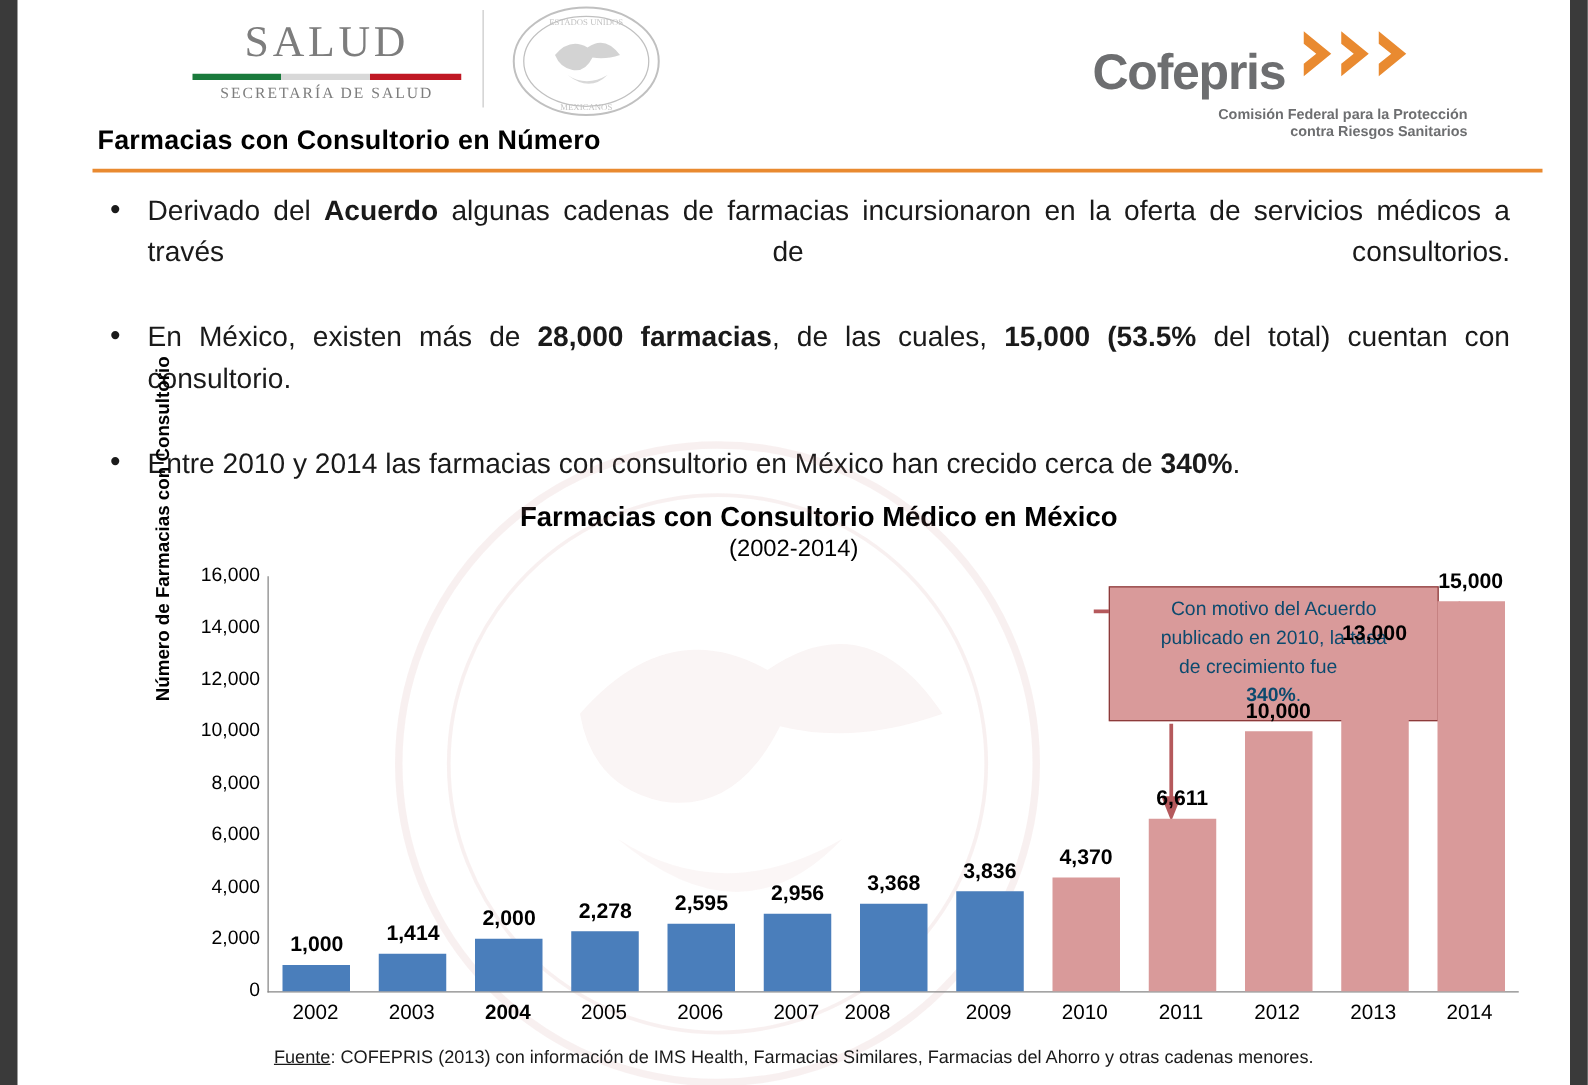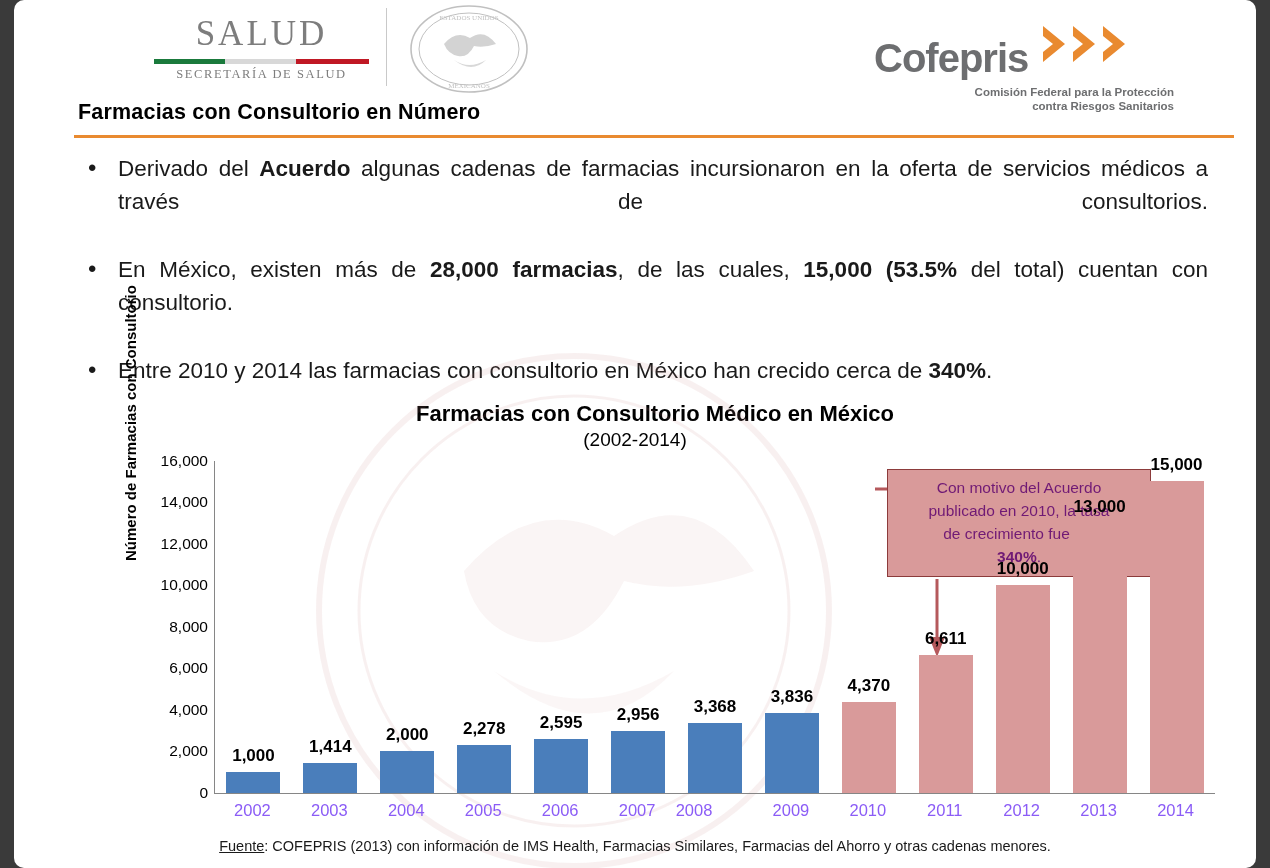--- a/index.html
+++ b/index.html
@@ -13,21 +13,20 @@
     overflow: hidden;
     font-family: "Liberation Sans", sans-serif;
   }
   .slide {
     position: absolute;
     left: 14px;
     top: 0px;
     width: 1242px;
     height: 868px;
     background: #ffffff;
-    border-radius: 10px;
   }
   
   .header {
     position: relative;
     height: 100px;
     width: 100%;
   }
   .salud-logo {
     position: absolute;
     left: 140px;
@@ -232,34 +231,34 @@
     position: absolute;
     left: 200px;
     top: 340px;
     width: 1000px;
     height: 26px;
   }
   .x-labels div {
     position: absolute;
     font-size: 16.5px;
     transform: translateX(-50%);
-    color: #8b5cf6;
+    color: #000000;
   }
   .callout {
     position: absolute;
     left: 672px;
     top: 8px;
     width: 254px;
     background: #d99a9a;
     border: 1.4px solid #8c3b3b;
     font-size: 15.5px;
     line-height: 23px;
     text-align: center;
     padding: 6px 4px 8px 4px;
-    color: #701a75;
+    color: #0c4a6e;
   }
   .source {
     position: absolute;
     left: 0;
     right: 0;
     bottom: 14px;
     text-align: center;
     font-size: 14.5px;
     color: #1a1a1a;
   }
@@ -412,21 +411,21 @@
         </div>
         <div class="bar-wrap" style="left: 923.077px; width: 76.9231px;">
           <div class="bar" style="height: 311.25px; background: rgb(217, 154, 154);"></div>
           <div class="bar-label" style="bottom: 317.25px;">15,000</div>
         </div>
       </div>
 
     <div class="x-labels" id="x-labels">
         <div style="left: 38.4615px;">2002</div>
         <div style="left: 115.385px;">2003</div>
-        <div style="left: 192.308px;">2004</div>
+        <div style="left: 192.308px; font-weight: bold;">2004</div>
         <div style="left: 269.231px;">2005</div>
         <div style="left: 346.154px;">2006</div>
         <div style="left: 423.077px;">2007</div>
         <div style="left: 480px;">2008</div>
         <div style="left: 576.923px;">2009</div>
         <div style="left: 653.846px;">2010</div>
         <div style="left: 730.769px;">2011</div>
         <div style="left: 807.692px;">2012</div>
         <div style="left: 884.615px;">2013</div>
         <div style="left: 961.538px;">2014</div>

